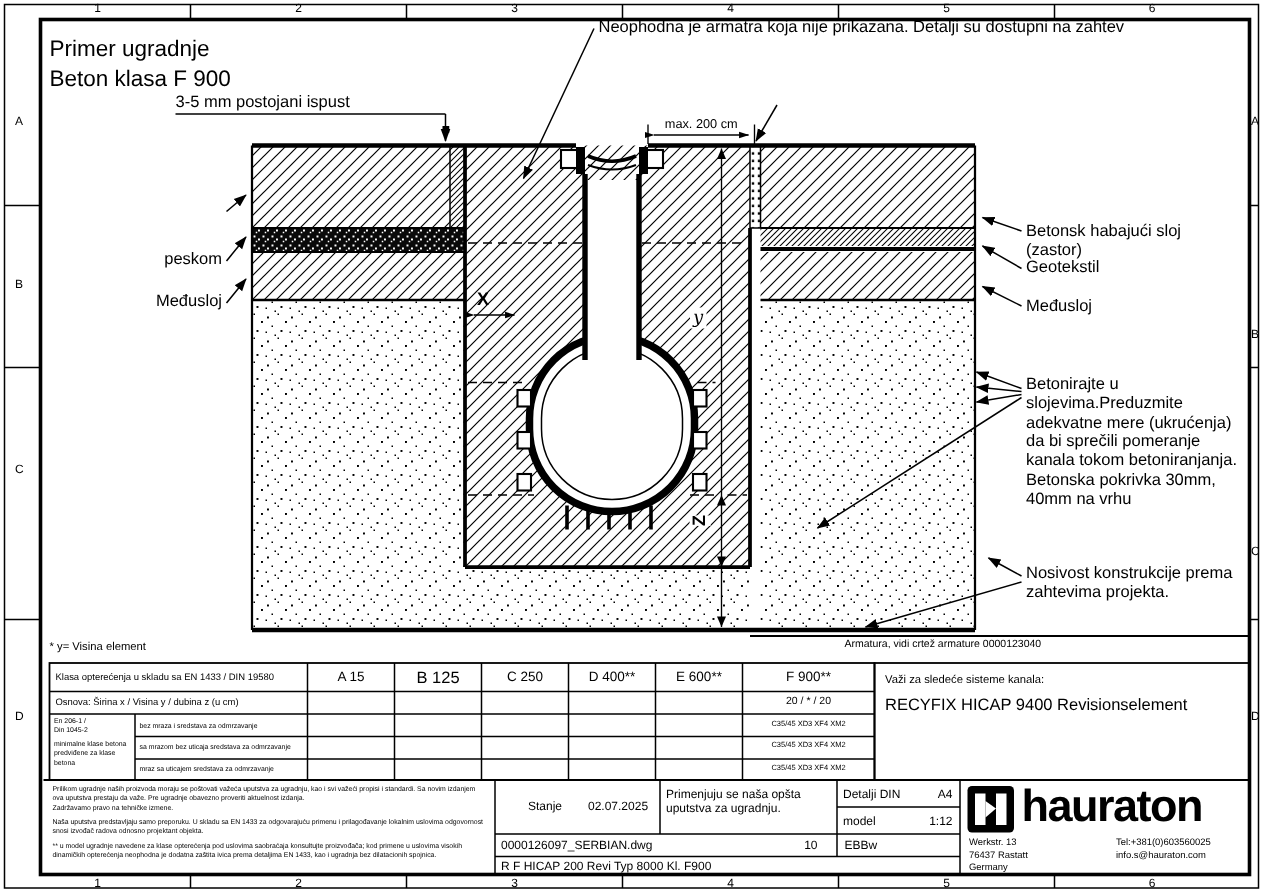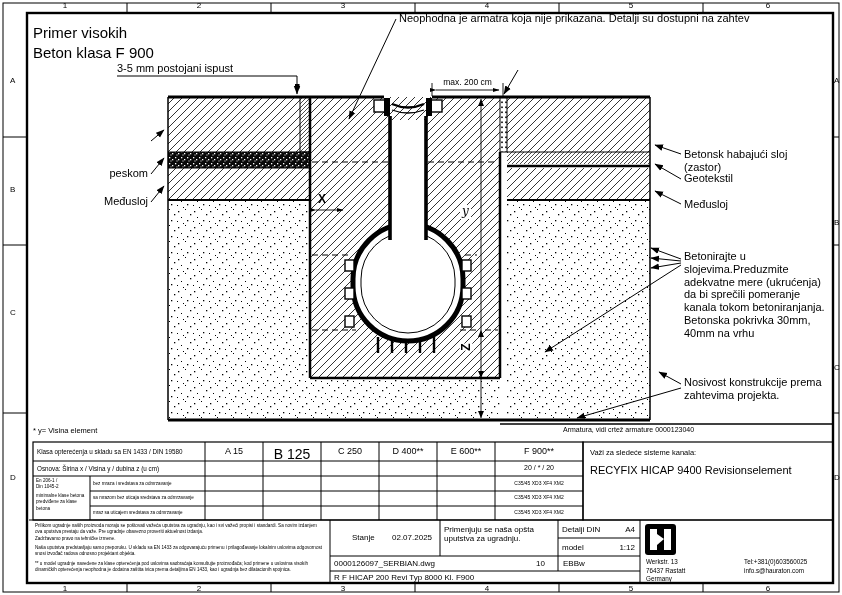--- a/index.html
+++ b/index.html
@@ -200,21 +200,21 @@
 <div class="t rule ctr" style="left:748px;top:584px;width:40px">6</div>
 <div class="t rule" style="left:10px;top:76px">A</div>
 <div class="t rule" style="left:10px;top:185px">B</div>
 <div class="t rule" style="left:10px;top:308px">C</div>
 <div class="t rule" style="left:10px;top:473px">D</div>
 <div class="t rule" style="left:834px;top:76px">A</div>
 <div class="t rule" style="left:834px;top:218px">B</div>
 <div class="t rule" style="left:834px;top:363px">C</div>
 <div class="t rule" style="left:834px;top:473px">D</div>
 
-<div class="t" style="left:33px;top:23px;font-size:15px;line-height:1.35"><span>Primer visokih</span><br><span>Beton klasa F 900</span></div>
+<div class="t" style="left:33px;top:23px;font-size:15px;line-height:1.35"><span>Primer ugradnje</span><br><span>Beton klasa F 900</span></div>
 
 <div class="t lab" style="left:399px;top:12px">Neophodna je armatra koja nije prikazana. Detalji su dostupni na zahtev</div>
 <div class="t lab" style="left:117px;top:62px">3-5 mm  postojani ispust</div>
 <div class="t dim ctr" style="left:432px;top:78px;width:71px">max. 200 cm</div>
 <div class="t lab lab-r" style="left:28px;top:167px;width:120px">peskom</div>
 <div class="t lab lab-r" style="left:28px;top:195px;width:120px">Međusloj</div>
 <div class="t lab" style="left:684px;top:148px">Betonsk habajući sloj
 (zastor)</div>
 <div class="t lab" style="left:684px;top:172px">Geotekstil</div>
 <div class="t lab" style="left:684px;top:198px">Međusloj</div>
@@ -229,21 +229,21 @@
 zahtevima projekta.</div>
 <div class="t" style="left:318px;top:193px;font-size:12px;font-weight:bold">X</div>
 <div class="t" style="left:460px;top:205px;font-size:12px;font-style:italic;font-family:'DejaVu Serif',serif;background:#fff;padding:0 2px">y</div>
 <div class="t" style="left:463px;top:340px;font-size:12px;font-weight:bold;background:#fff;transform:rotate(-90deg)">Z</div>
 
 <div class="t" style="left:33px;top:427px;font-size:7.5px">* y= Visina element</div>
 <div class="t" style="left:563px;top:426px;font-size:7px">Armatura, vidi crtež armature 0000123040</div>
 
 <div class="t tiny" style="left:37px;top:448px;width:165px;font-size:6.3px">Klasa opterećenja u skladu sa EN 1433 / DIN 19580</div>
 <div class="t cell ctr" style="left:205px;top:446px;width:58px;font-size:9px">A 15</div>
-<div class="t cell ctr" style="left:263px;top:446px;width:58px;font-size:14px">B 125</div>
+<div class="t cell ctr" style="left:263px;top:446px;width:58px;font-size:11px">B 125</div>
 <div class="t cell ctr" style="left:321px;top:446px;width:58px;font-size:9px">C 250</div>
 <div class="t cell ctr" style="left:379px;top:446px;width:58px;font-size:9px">D 400**</div>
 <div class="t cell ctr" style="left:437px;top:446px;width:58px;font-size:9px">E 600**</div>
 <div class="t cell ctr" style="left:495px;top:446px;width:88px;font-size:9px">F 900**</div>
 <div class="t tiny" style="left:37px;top:465px;width:165px;font-size:6.3px">Osnova: Širina x / Visina y / dubina z (u cm)</div>
 <div class="t ctr" style="left:495px;top:464px;width:88px;font-size:7px">20 / * / 20</div>
 <div class="t micro" style="left:36px;top:478px;width:52px">En 206-1 /
 Din 1045-2</div>
 <div class="t micro" style="left:36px;top:493px;width:52px">minimalne klase betona predviđene za klase betona</div>
 <div class="t micro" style="left:93px;top:481px;width:110px">bez mraza i sredstava za odmrzavanje</div>
@@ -266,19 +266,20 @@
 <div class="t cell" style="left:444px;top:525px;width:112px">Primenjuju se naša opšta
 uputstva za ugradnju.</div>
 <div class="t cell" style="left:562px;top:525px">Detalji DIN</div>
 <div class="t cell rt" style="left:600px;top:525px;width:35px">A4</div>
 <div class="t cell" style="left:562px;top:543px">model</div>
 <div class="t cell rt" style="left:600px;top:543px;width:35px">1:12</div>
 <div class="t cell" style="left:334px;top:559px">0000126097_SERBIAN.dwg</div>
 <div class="t cell rt" style="left:515px;top:559px;width:30px">10</div>
 <div class="t cell" style="left:563px;top:559px">EBBw</div>
 <div class="t cell" style="left:334px;top:573px">R F HICAP  200 Revi Typ 8000 Kl. F900</div>
+<div class="t brand" style="left:681px;top:523px">hauraton</div>
 <div class="t" style="left:646px;top:558px;font-size:6.3px;line-height:1.35">Werkstr. 13
 76437 Rastatt
 Germany</div>
 <div class="t" style="left:744px;top:558px;font-size:6.3px;line-height:1.35">Tel:+381(0)603560025
 info.s@hauraton.com</div>
 
 </div>
 
 </body></html>

